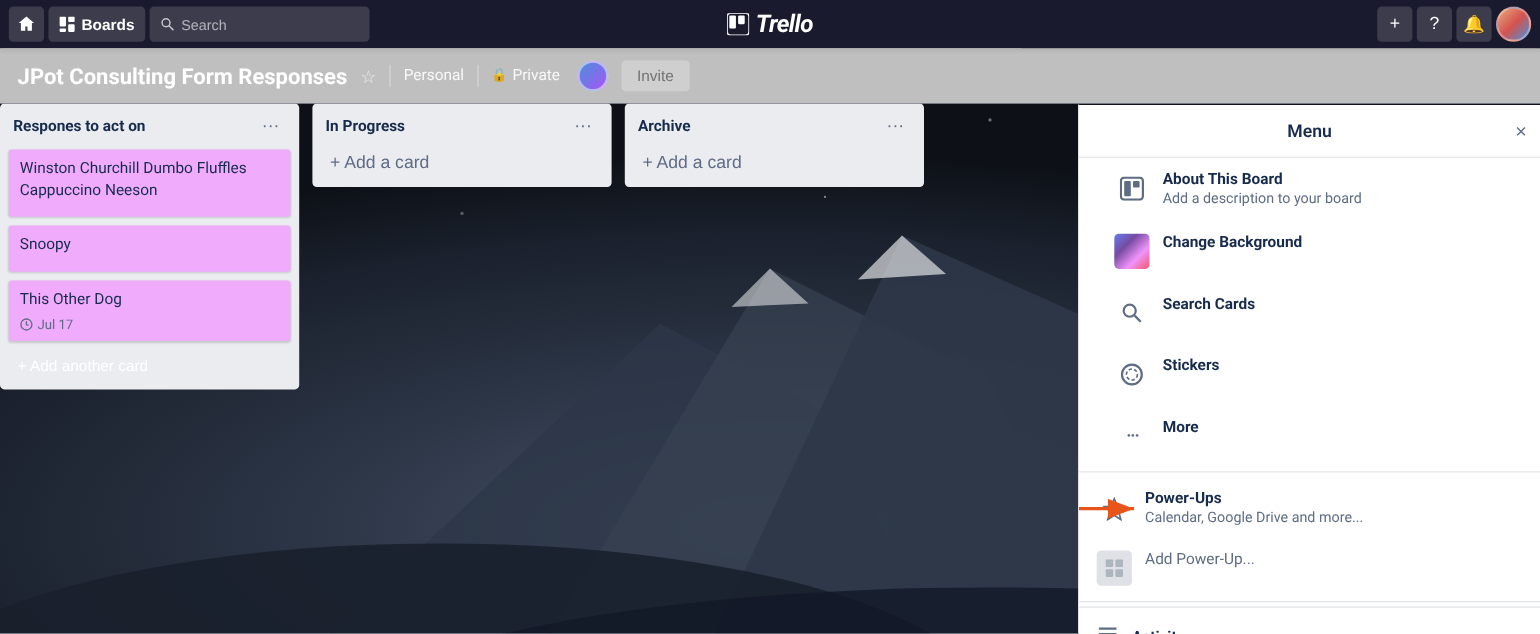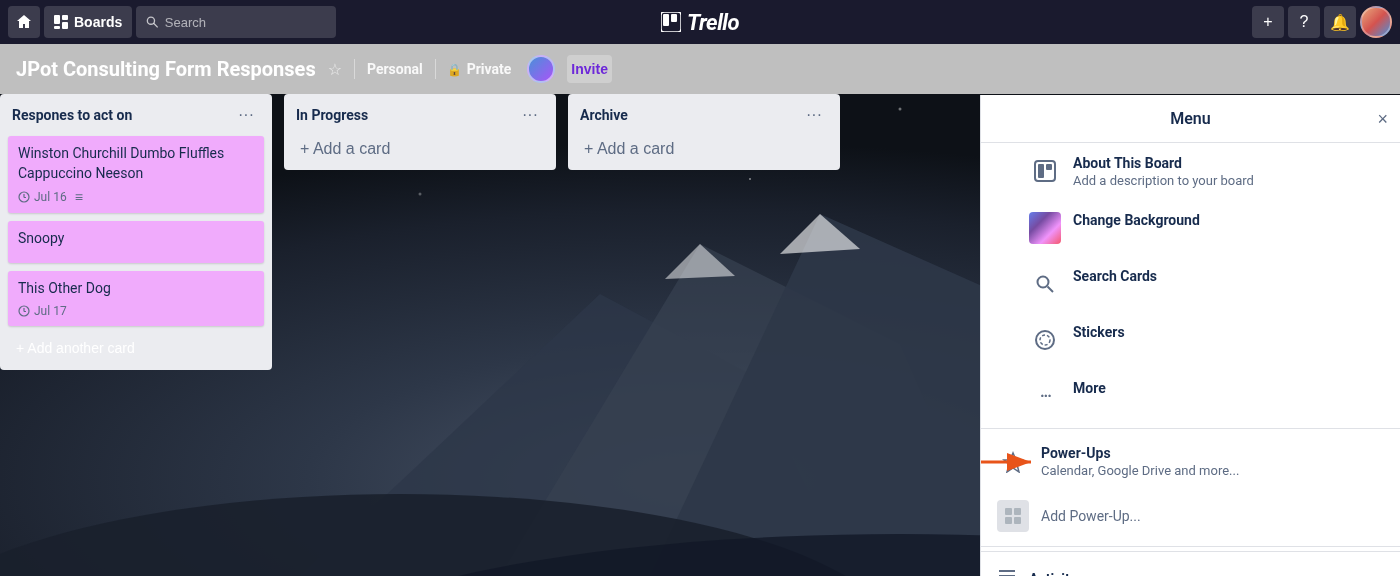--- a/index.html
+++ b/index.html
@@ -105,41 +105,40 @@
       color: white;
       font-size: 20px;
       font-weight: 700;
     }
     .star-icon { color: rgba(255,255,255,0.7); cursor: pointer; font-size: 16px; }
     .divider-v { width: 1px; height: 20px; background: rgba(255,255,255,0.4); }
     .board-meta {
       color: rgba(255,255,255,0.9);
       font-size: 14px;
       display: flex;
-      align-items: flex-end;
+      align-items: flex-start;
       gap: 4px;
-      font-weight: bold;
     }
     .lock-icon { font-size: 12px; }
     .team-avatar {
       width: 28px;
       height: 28px;
       border-radius: 50%;
       background: linear-gradient(135deg, #4a90d9, #a855f7);
       border: 2px solid rgba(255,255,255,0.5);
     }
     .invite-btn {
       background: rgba(255,255,255,0.25);
       border: none;
       border-radius: 4px;
-      color: #6d28d9;
-      cursor: pointer;
-      padding: 6px 4px;
-      font-size: 14px;
-      font-weight: 700;
+      color: #737373;
+      cursor: pointer;
+      padding: 6px 14px;
+      font-size: 14px;
+      font-weight: 400;
     }
 
     
     .board-body {
       position: relative;
       width: 100%;
       height: calc(576px - 44px - 50px);
       background: #374151;
       overflow: hidden;
       display: flex;
@@ -283,24 +282,23 @@
       border: none;
       cursor: pointer;
       color: #5e6c84;
       font-size: 18px;
       line-height: 1;
     }
     .menu-item {
       display: flex;
       align-items: flex-start;
       gap: 12px;
-      padding: 12px 20px;
+      padding: 12px 32px;
       cursor: pointer;
       border-bottom: none;
-      margin-left: 28px;
     }
     .menu-item-icon {
       width: 32px;
       height: 32px;
       display: flex;
       align-items: center;
       justify-content: center;
       flex-shrink: 0;
       font-size: 18px;
       color: #5e6c84;
@@ -333,21 +331,20 @@
       display: flex;
       align-items: flex-end;
       gap: 12px;
       padding: 12px 16px;
       cursor: pointer;
     }
 
     
     .add-powerup {
       display: flex;
-      align-items: center;
       gap: 12px;
       padding: 10px 16px;
       cursor: pointer;
     }
     .powerup-placeholder-icon {
       width: 32px;
       height: 32px;
       background: #dfe1e6;
       border-radius: 4px;
       display: flex;
@@ -473,31 +470,20 @@
   </svg>
 
   <div class="lists-area" id="lists-container">
   <div class="list">
         <div class="list-header">
       <span class="list-title">Respones to act on</span>
       <button class="list-menu-btn">···</button>
     </div>
         <div class="card">
         <div class="card-title">Winston Churchill Dumbo Fluffles Cappuccino Neeson</div>
-        <div class="card-meta">
-          <div class="card-date">
-            <svg width="12" height="12" viewBox="0 0 12 12" fill="none">
-                <circle cx="6" cy="6" r="5" stroke="#5e6c84" stroke-width="1.2"></circle>
-                <line x1="6" y1="3" x2="6" y2="6.5" stroke="#5e6c84" stroke-width="1.2"></line>
-                <line x1="6" y1="6.5" x2="8" y2="6.5" stroke="#5e6c84" stroke-width="1.2"></line>
-              </svg>
-            <span>Jul 16</span>
-          </div>
-          <span class="card-desc-icon">≡</span>
-        </div>
       </div>
         <div class="card">
         <div class="card-title">Snoopy</div>
       </div>
         <div class="card">
         <div class="card-title">This Other Dog</div>
         <div class="card-meta">
           <div class="card-date">
             <svg width="12" height="12" viewBox="0 0 12 12" fill="none">
                 <circle cx="6" cy="6" r="5" stroke="#5e6c84" stroke-width="1.2"></circle>

